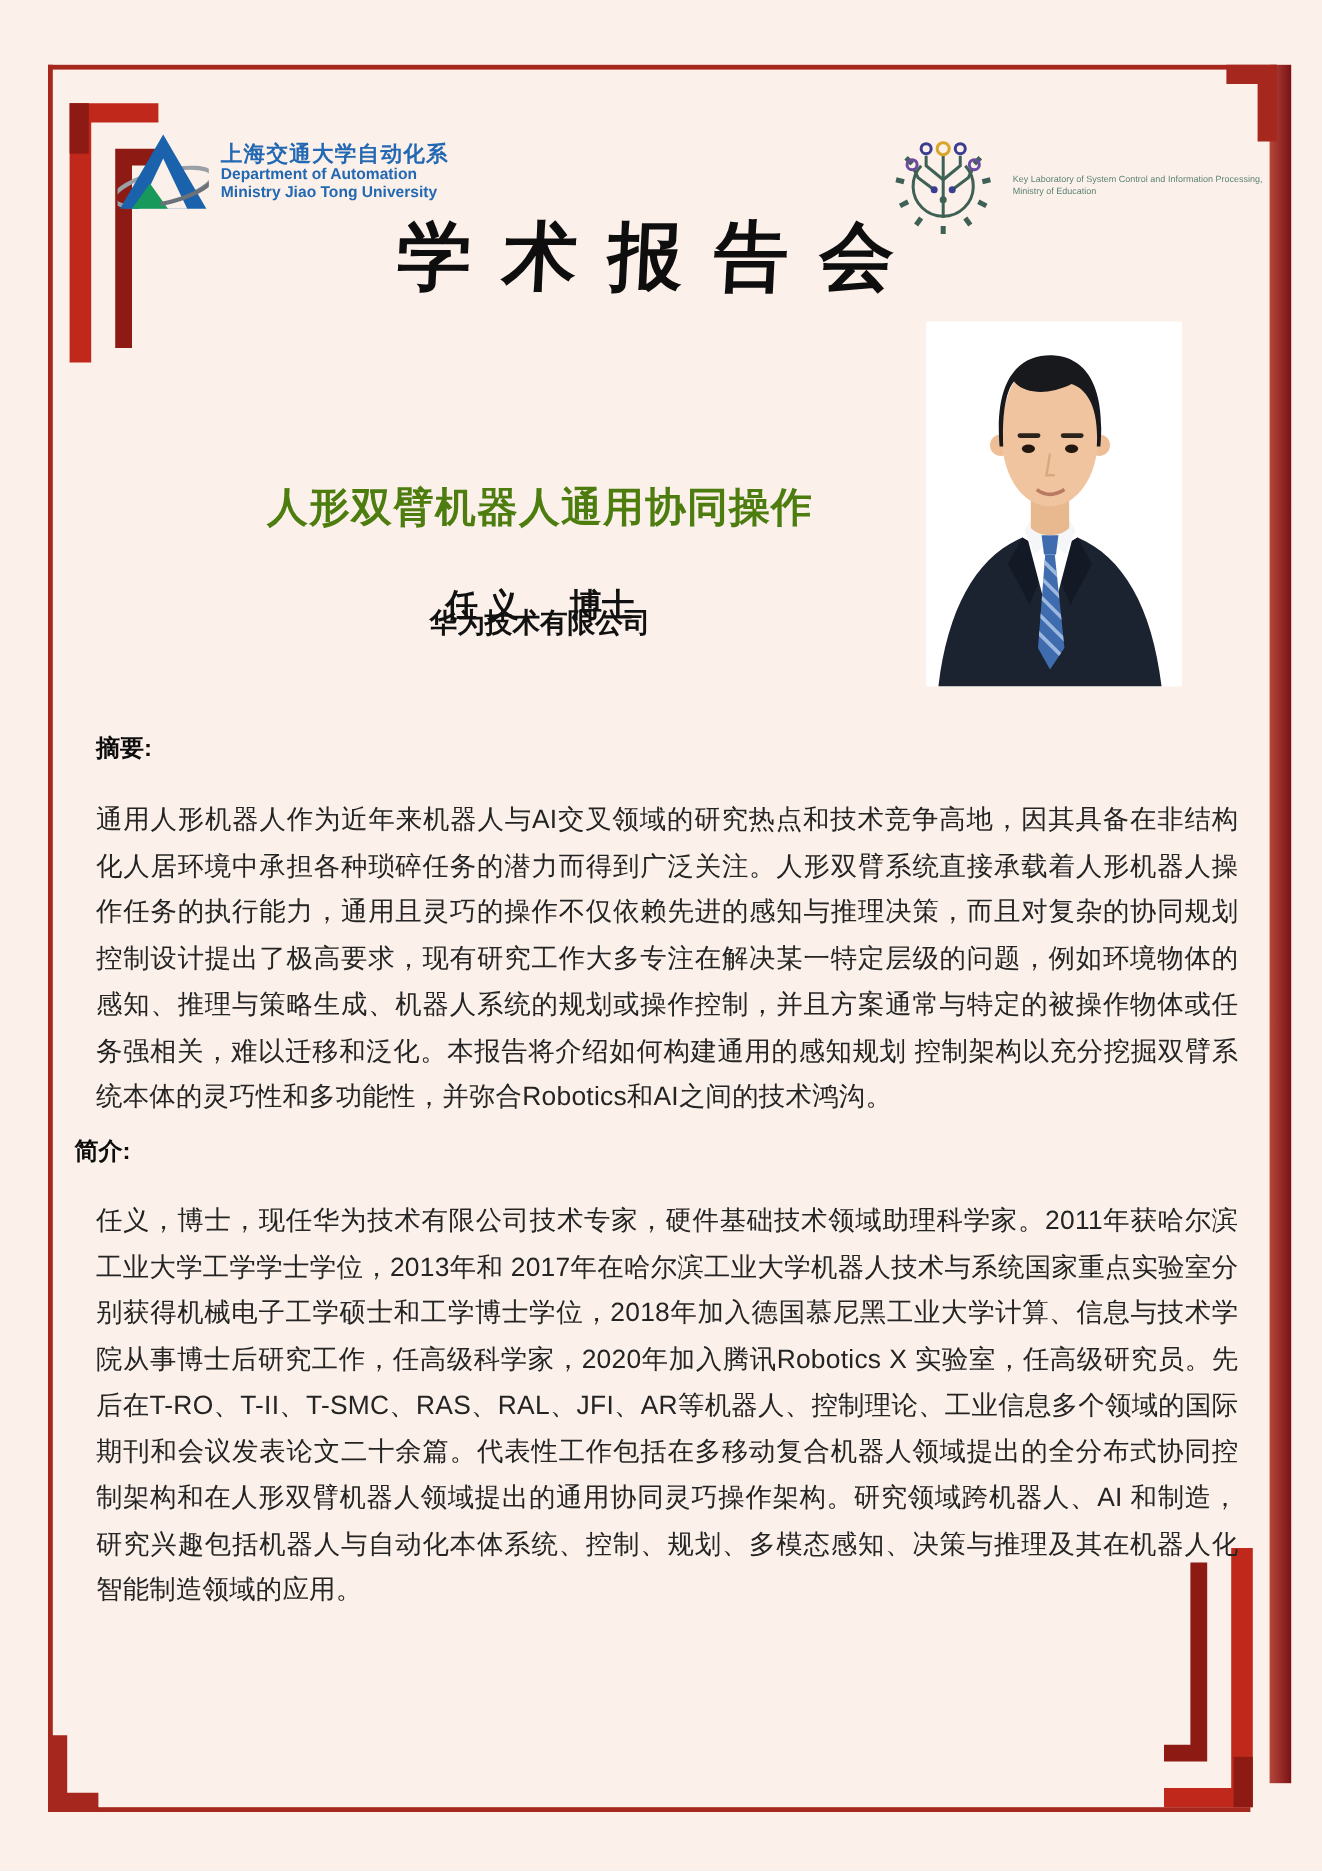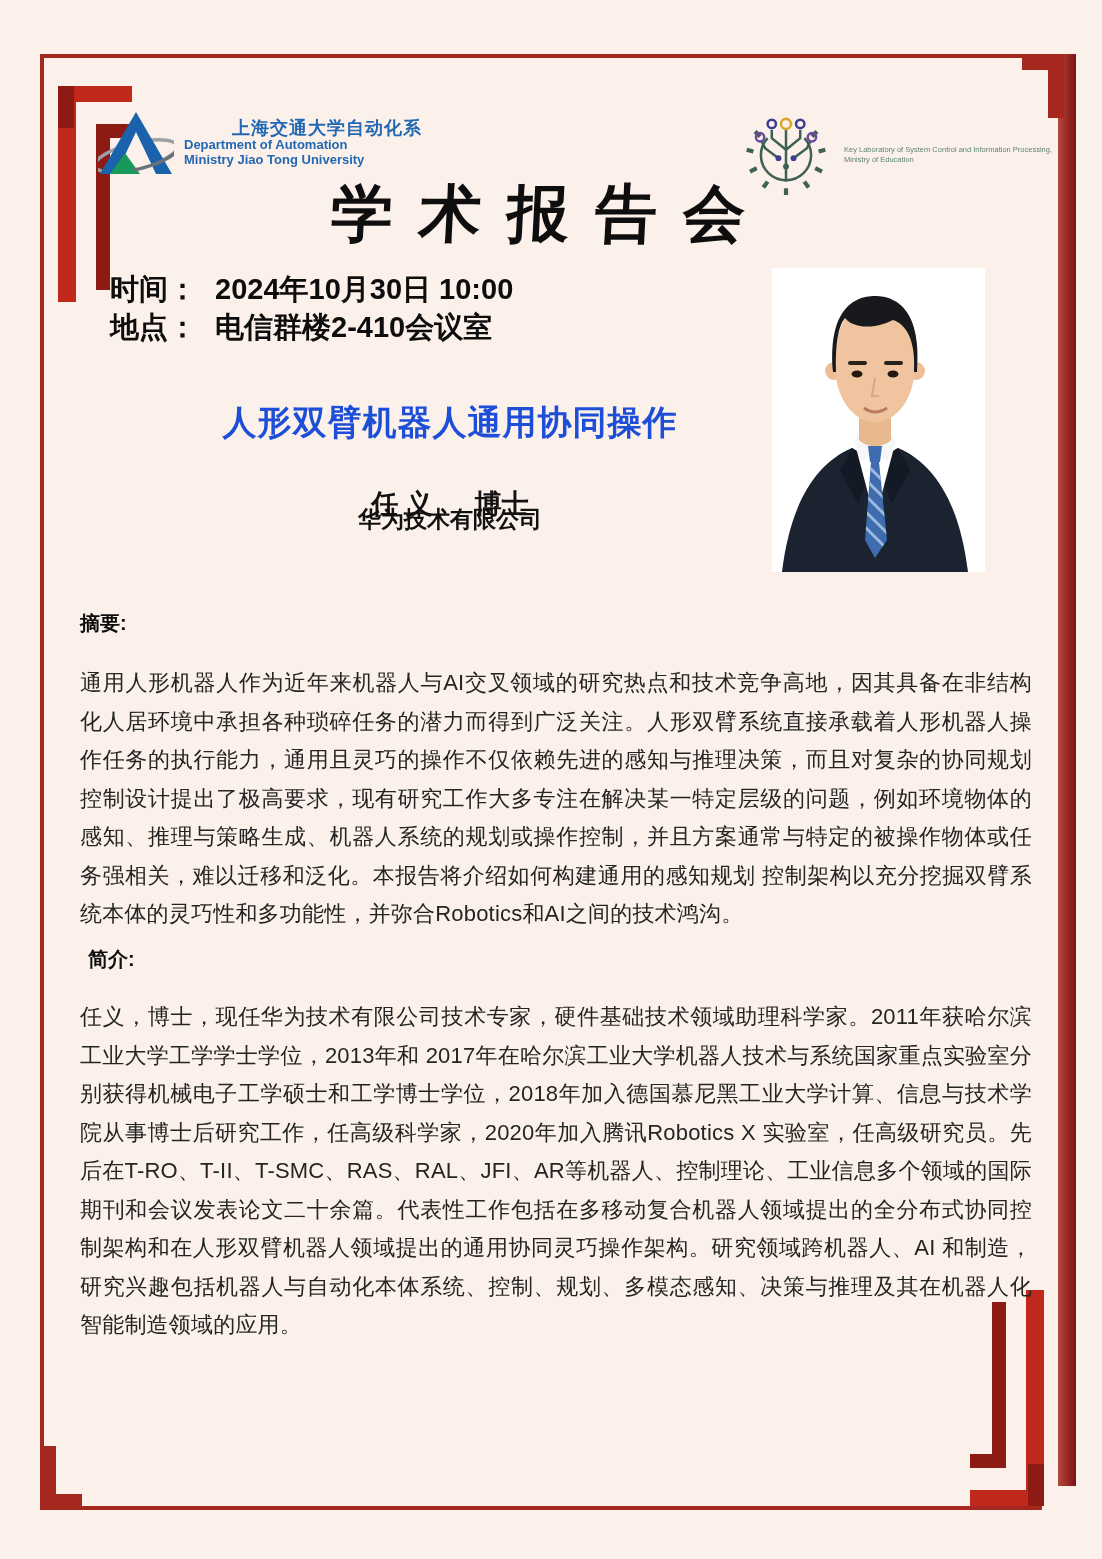--- a/index.html
+++ b/index.html
@@ -5,21 +5,21 @@
   html,body{margin:0;padding:0;background:#e8e8e8;}
   .page{
     position:relative;width:1102px;height:1559px;margin:0 auto;
     background:#fcf1ea;overflow:hidden;
     font-family:"Liberation Sans", sans-serif;color:#1c1c1c;
   }
   .abs{position:absolute;}
   
   .logo-left{left:98px;top:110px;display:flex;align-items:center;gap:10px;}
   .logo-left-text{line-height:1.15;}
-  .logo-left-cn{font-size:18px;font-weight:bold;color:#2268b2;letter-spacing:1px;margin-left:48px;}
+  .logo-left-cn{font-size:18px;font-weight:bold;color:#2268b2;letter-spacing:1px;}
   .logo-left-en{font-size:13px;font-weight:bold;color:#2268b2;}
   .logo-right{left:740px;top:108px;display:flex;align-items:center;gap:12px;}
   .logo-right-text{line-height:1.3;max-width:230px;}
   .logo-right-cn{font-size:17px;font-weight:bold;color:#46665a;letter-spacing:1px;}
   .logo-right-en{font-size:7.5px;color:#5b8274;margin-top:2px;}
   
   .main-title{
     left:0;top:172px;width:1102px;text-align:center;
     font-family:"DejaVu Serif", serif;font-weight:900;font-size:62px;
     letter-spacing:26px;color:#0e0e0e;transform:skewX(-3deg);
@@ -38,21 +38,21 @@
   
   .photo{left:772px;top:268px;width:213px;height:304px;background:#ffffff;}
   
   .sec-heading{font-size:20px;font-weight:bold;color:#0d0d0d;}
   .abstract-heading{left:80px;top:610px;}
   .abstract-body,.bio-body{
     left:80px;width:952px;font-size:22px;line-height:38.5px;
     text-align:justify;color:#242424;letter-spacing:0.2px;margin:0;
   }
   .abstract-body{top:664px;}
-  .bio-heading{left:88px;top:946px;}
+  .bio-heading{left:62px;top:946px;}
   .bio-body{top:998px;}
   .frame{left:0;top:0;pointer-events:none;}
 </style>
 </head>
 <body>
 
 <div class="page">
 
   <svg class="abs frame" width="1102" height="1559" viewBox="0 0 1102 1559">
     <defs>
@@ -126,30 +126,22 @@
       <circle cx="64" cy="60" r="3.5" fill="#3b3e8f"></circle>
       <circle cx="55" cy="70" r="3.5" fill="#3f6054"></circle>
     </svg>
     <div class="logo-right-text">
       <div class="logo-right-en">Key Laboratory of System Control and Information Processing, Ministry of Education</div>
     </div>
   </div>
 
   <div class="abs main-title">学术报告会</div>
 
-  <div class="abs meta">
-    <div class="meta-row">
-      <span>时间：</span><span class="meta-value">2024年10月30日 10:00</span>
-    </div>
-    <div class="meta-row">
-      <span>地点：</span><span class="meta-value">电信群楼2-410会议室</span>
-    </div>
-  </div>
-
-  <div class="abs talk-title" style="color:#1d4ed8;">人形双臂机器人通用协同操作</div>
+
+  <div class="abs talk-title" style="color:#4d7c0f;">人形双臂机器人通用协同操作</div>
 
   <div class="abs speaker">
     <span>任 义</span><span class="speaker-degree">博士</span>
   </div>
   <div class="abs affiliation">华为技术有限公司</div>
 
   <div class="abs photo">
     <svg width="213" height="304" viewBox="0 0 213 304">
       <defs>
         <clipPath id="tieClip">

